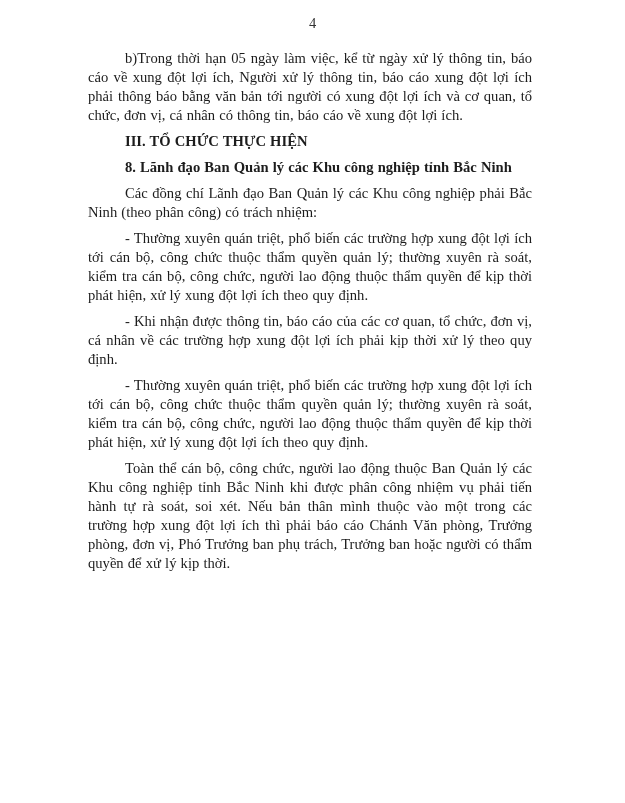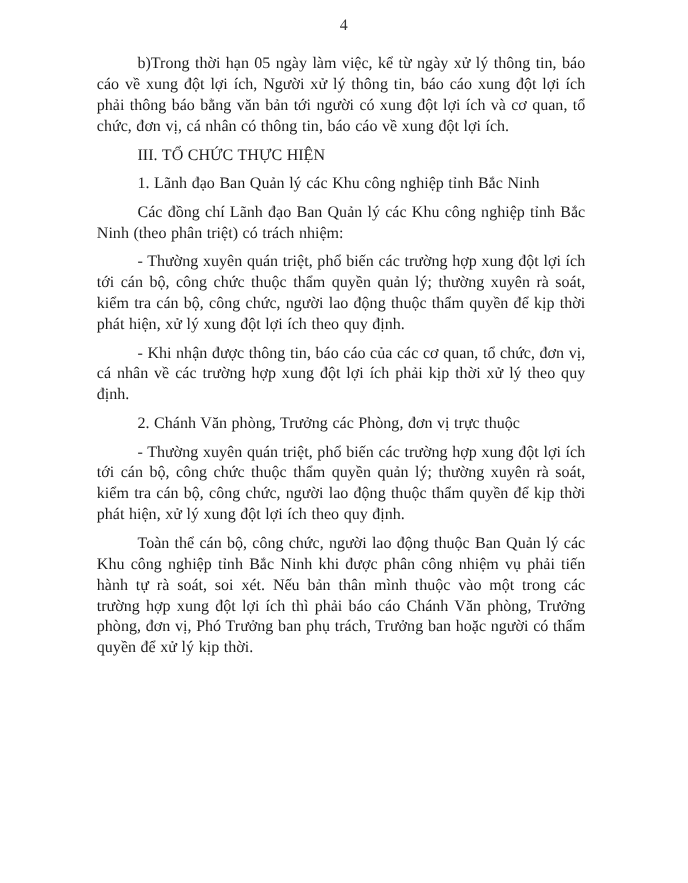--- a/index.html
+++ b/index.html
@@ -30,45 +30,44 @@
   }
   .block {
     font-size: 14.6px;
     line-height: 19px;
     text-align: justify;
     text-indent: 37px;
     margin: 0 0 7px 0;
     word-spacing: 0.5px;
   }
   .heading {
-    font-weight: normal;
+    font-weight: bold;
   }
 </style>
 </head>
 <body>
 
 <div class="page">
 
   <div class="page-number">4</div>
 
   <div class="content">
 
     <p class="block">b)Trong thời hạn 05 ngày làm việc, kể từ ngày xử lý thông tin, báo cáo về xung đột lợi ích, Người xử lý thông tin, báo cáo xung đột lợi ích phải thông báo bằng văn bản tới người có xung đột lợi ích và cơ quan, tổ chức, đơn vị, cá nhân có thông tin, báo cáo về xung đột lợi ích.</p>
 
     <p class="block heading">III. TỔ CHỨC THỰC HIỆN</p>
 
-    <p class="block heading">1. Lãnh đạo Ban Quản lý các Khu công nghiệp tỉnh Bắc Ninh</p>
+    <p class="block heading">8. Lãnh đạo Ban Quản lý các Khu công nghiệp tỉnh Bắc Ninh</p>
 
-    <p class="block">Các đồng chí Lãnh đạo Ban Quản lý các Khu công nghiệp tỉnh Bắc Ninh (theo phân triệt) có trách nhiệm:</p>
+    <p class="block">Các đồng chí Lãnh đạo Ban Quản lý các Khu công nghiệp phải Bắc Ninh (theo phân công) có trách nhiệm:</p>
 
     <p class="block">- Thường xuyên quán triệt, phổ biến các trường hợp xung đột lợi ích tới cán bộ, công chức thuộc thẩm quyền quản lý; thường xuyên rà soát, kiểm tra cán bộ, công chức, người lao động thuộc thẩm quyền để kịp thời phát hiện, xử lý xung đột lợi ích theo quy định.</p>
 
     <p class="block">- Khi nhận được thông tin, báo cáo của các cơ quan, tổ chức, đơn vị, cá nhân về các trường hợp xung đột lợi ích phải kịp thời xử lý theo quy định.</p>
 
-    <p class="block heading">2. Chánh Văn phòng, Trưởng các Phòng, đơn vị trực thuộc</p>
 
     <p class="block">- Thường xuyên quán triệt, phổ biến các trường hợp xung đột lợi ích tới cán bộ, công chức thuộc thẩm quyền quản lý; thường xuyên rà soát, kiểm tra cán bộ, công chức, người lao động thuộc thẩm quyền để kịp thời phát hiện, xử lý xung đột lợi ích theo quy định.</p>
 
 
 
     <p class="block">Toàn thể cán bộ, công chức, người lao động thuộc Ban Quản lý các Khu công nghiệp tỉnh Bắc Ninh khi được phân công nhiệm vụ phải tiến hành tự rà soát, soi xét. Nếu bản thân mình thuộc vào một trong các trường hợp xung đột lợi ích thì phải báo cáo Chánh Văn phòng, Trưởng phòng, đơn vị, Phó Trưởng ban phụ trách, Trưởng ban hoặc người có thẩm quyền để xử lý kịp thời.</p>
 
 
 
   </div>

